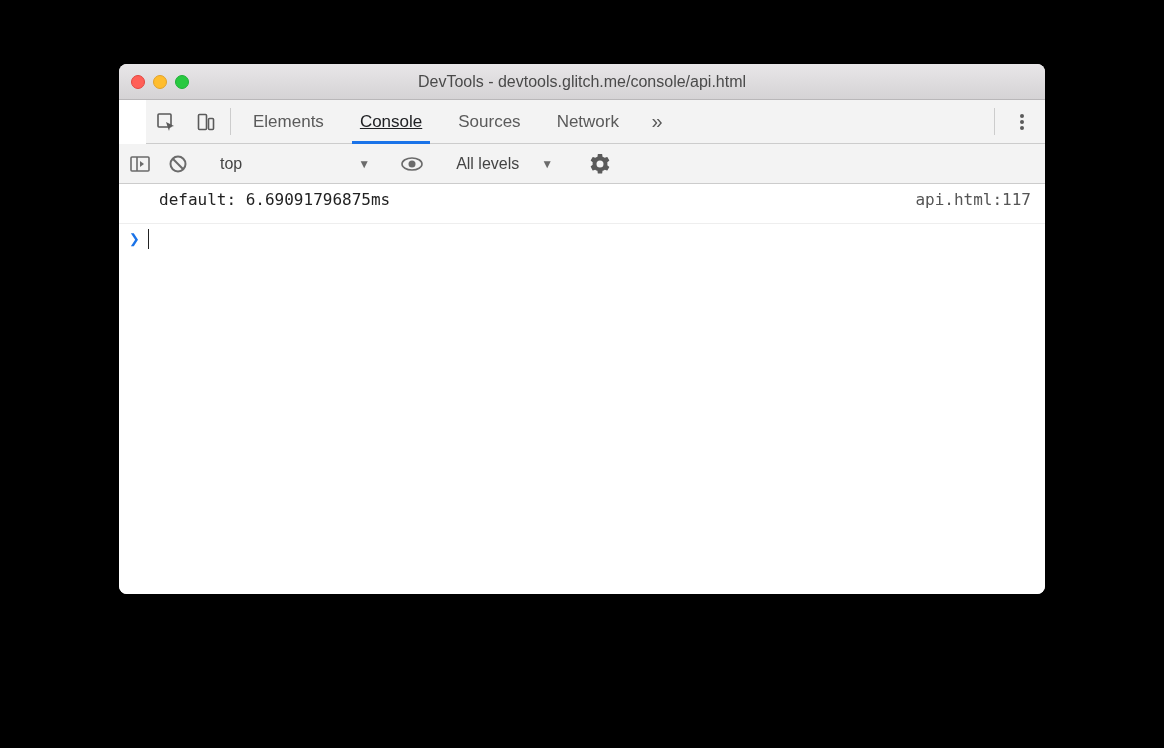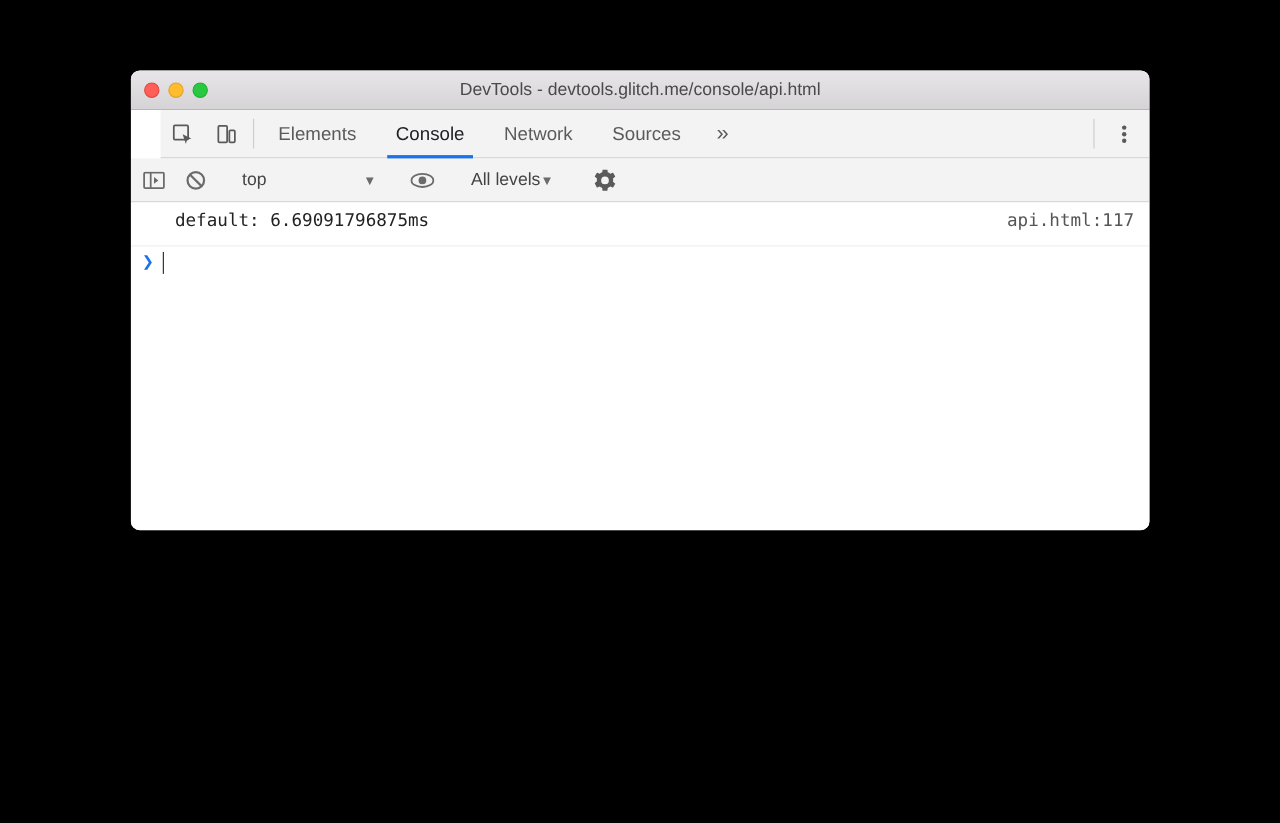--- a/index.html
+++ b/index.html
@@ -8,21 +8,21 @@
     width: 1164px;
     height: 748px;
     font-family: -apple-system, BlinkMacSystemFont, "Helvetica Neue", Arial, sans-serif;
     display: flex;
     align-items: flex-start;
     justify-content: center;
     padding-top: 64px;
   }
   .window {
     width: 926px;
-    height: 418px;
+    height: 530px;
     background: #fff;
     border-radius: 8px;
     box-shadow: 0 20px 60px rgba(0,0,0,0.5);
     overflow: hidden;
     display: flex;
     flex-direction: column;
   }
   .titlebar {
     height: 36px;
     background: linear-gradient(#e8e6e8, #d5d3d5);
@@ -78,20 +78,21 @@
     padding: 0 18px;
     display: flex;
     align-items: center;
     font-size: 17px;
     color: #5a5a5a;
     cursor: pointer;
     position: relative;
   }
   .tab.active {
     color: #202124;
+    text-decoration: underline;
   }
   .tab.active::after {
     content: "";
     position: absolute;
     left: 10px; right: 10px; bottom: -1px;
     height: 3px;
     background: #1a73e8;
   }
   .spacer { flex: 1; }
   .more-tabs {
@@ -113,37 +114,37 @@
   }
   .toolbar .ibtn {
     width: 34px; height: 32px;
     display: flex; align-items: center; justify-content: center;
     color: #6b6b6b;
   }
   .context-select {
     display: flex; align-items: center;
     font-size: 16px; color: #444;
     padding: 0 8px;
-    gap: 88px;
+    gap: 116px;
   }
   .dropdown-triangle { color: #6b6b6b; font-size: 12px; }
   .filter-input {
     border: none;
     background: #fff;
     height: 26px;
     width: 180px;
     font-size: 16px;
     padding: 2px 8px;
     color: #333;
     outline: 1px solid #e0e0e0;
   }
   .filter-input::placeholder { color: #999; }
   .levels {
     font-size: 16px; color: #444; padding: 0 10px;
-    display: flex; align-items: center; gap: 0;
+    display: flex; align-items: center; gap: 22px;
   }
   .gear {
     width: 40px; display:flex; align-items:center; justify-content:center;
     color: #5a5a5a;
   }
   .console-body {
     flex: 1;
     background: #fff;
     font-family: Menlo, Consolas, monospace;
     font-size: 16px;
@@ -204,24 +205,24 @@
     </div>
     <div class="vdiv"></div>
     <div class="tabs">
       <div class="tab">
           <span>Elements</span>
         </div>
       <div class="tab active">
           <span>Console</span>
         </div>
       <div class="tab">
+          <span>Sources</span>
+        </div>
+      <div class="tab">
           <span>Network</span>
-        </div>
-      <div class="tab">
-          <span>Sources</span>
         </div>
     </div>
     <div class="more-tabs">
         <span>»</span>
       </div>
     <div class="spacer"></div>
     <div class="vdiv"></div>
     <div class="kebab">
       <svg width="6" height="20" viewBox="0 0 6 20" fill="currentColor">
         <circle cx="3" cy="4" r="2"></circle>

